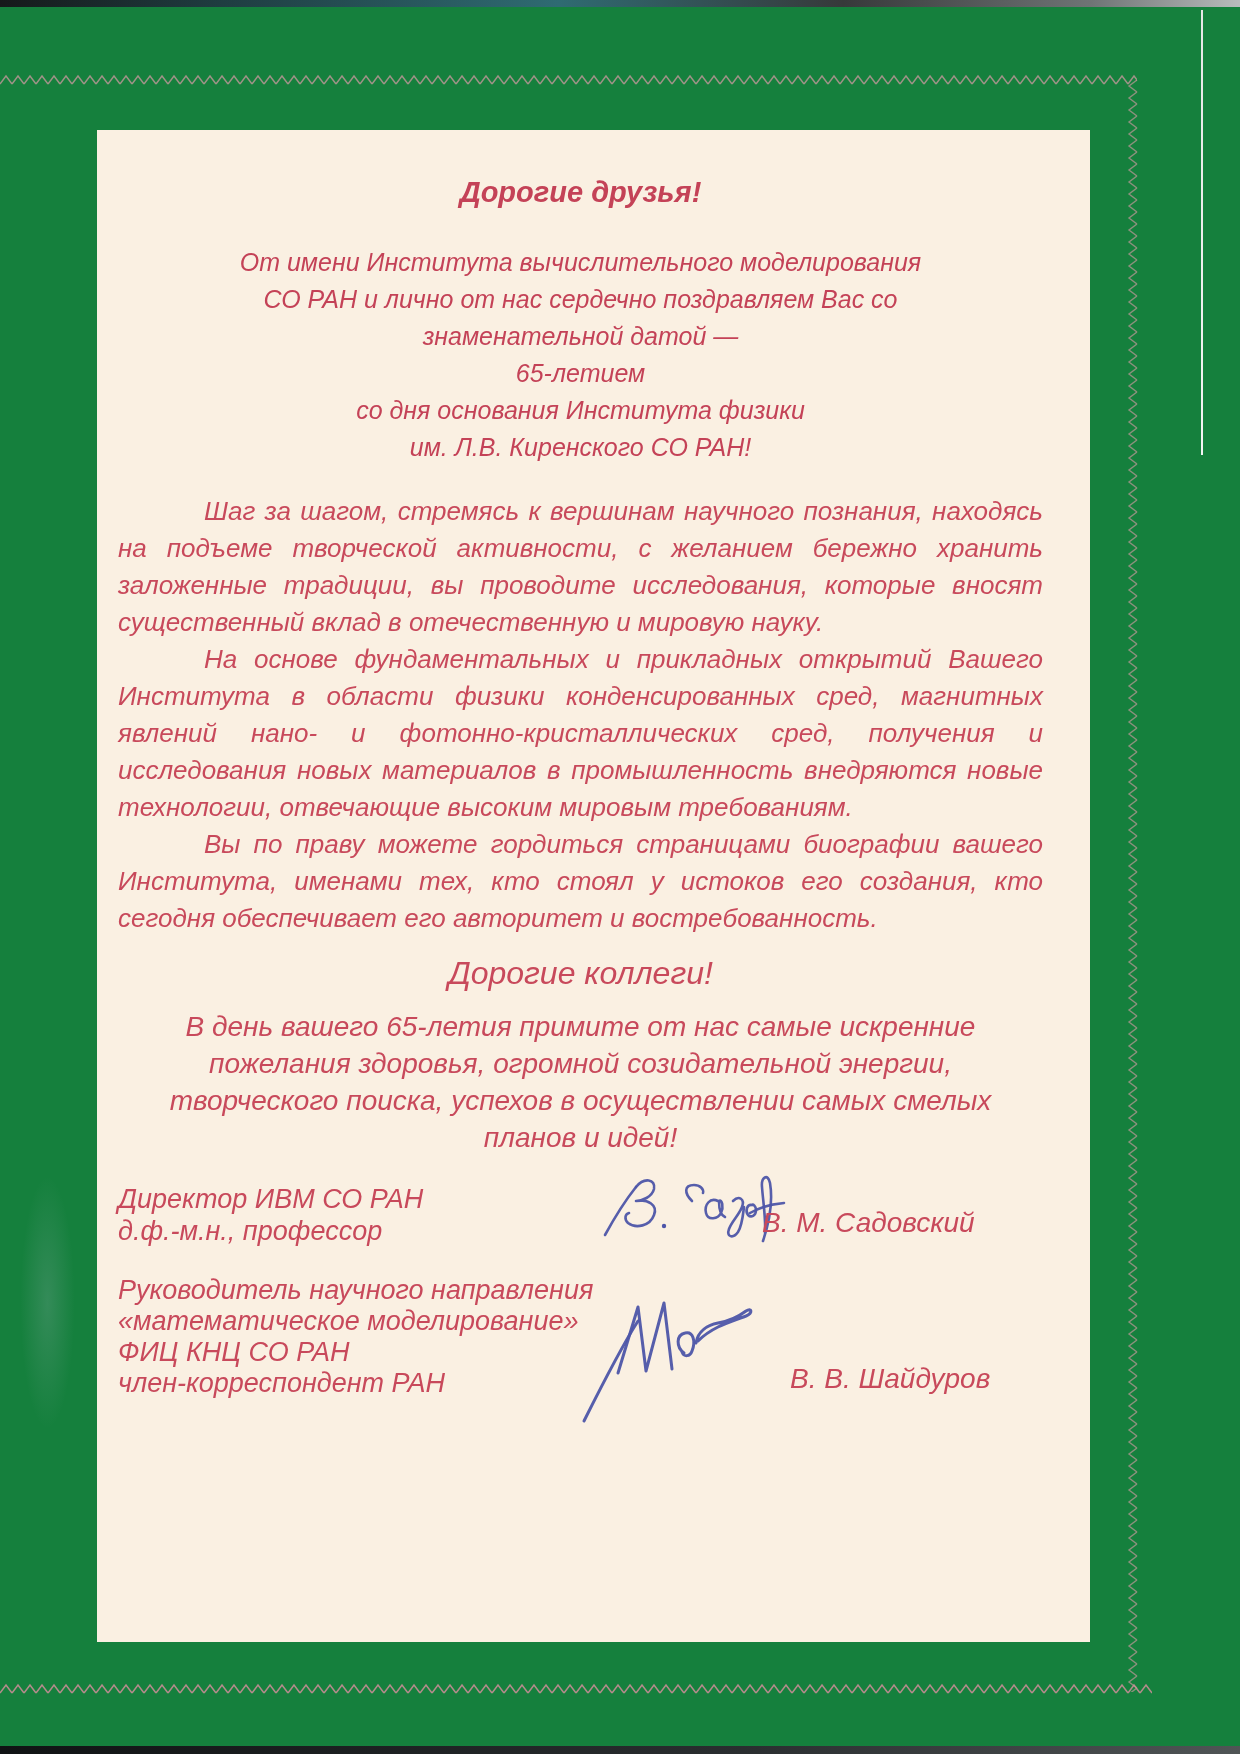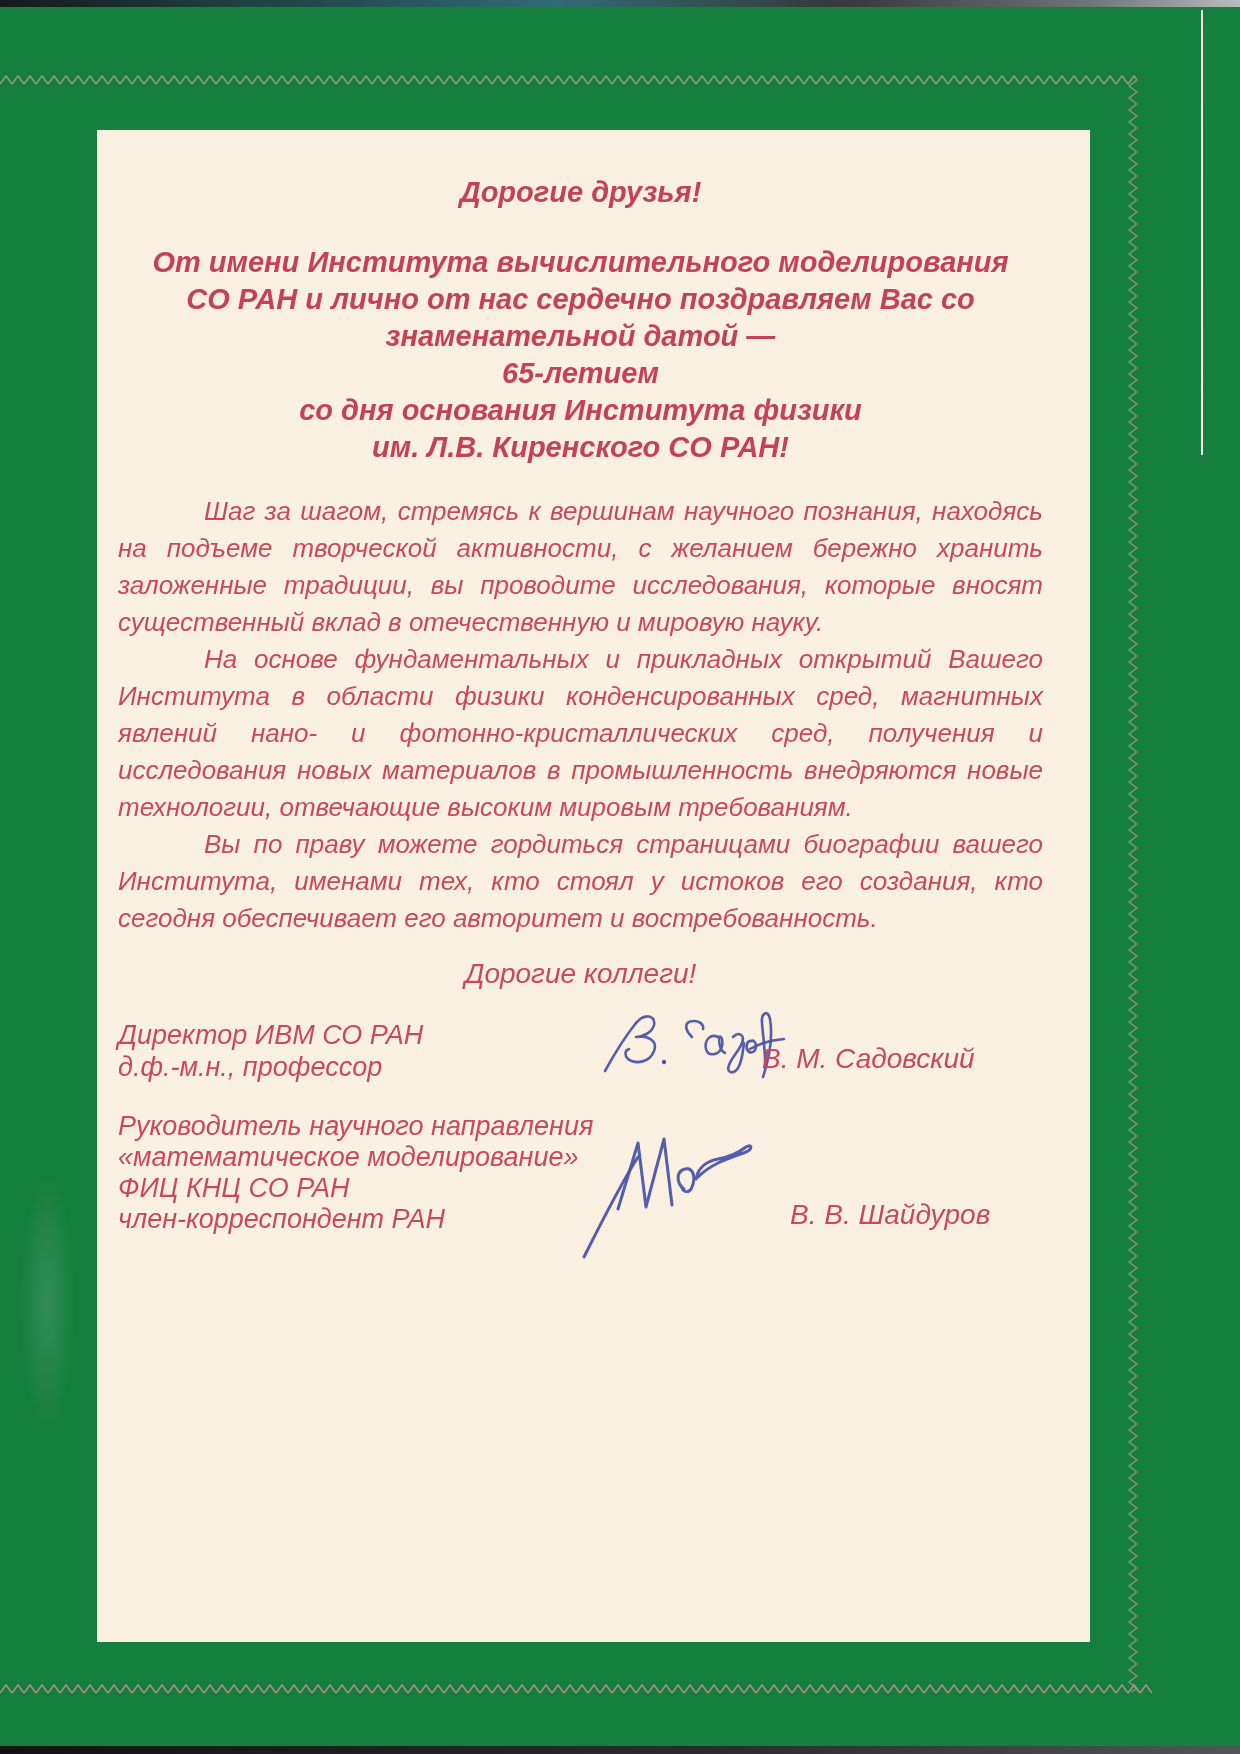--- a/index.html
+++ b/index.html
@@ -36,29 +36,29 @@
     box-sizing:border-box; padding:0 47px 0 21px;
     background:#faf0e2;
     color:#c8495b; font-style:italic;
   }
   .preline { white-space:pre-line; }
   .greeting {
     margin:44px 0 0 0; font-size:29px; font-weight:bold; text-align:center; line-height:37px;
     color:#c44257;
   }
   .intro {
-    margin-top:33px; font-size:29px; font-weight:bold; text-align:center; line-height:37px;
+    margin-top:33px; font-size:25px; font-weight:normal; text-align:center; line-height:37px;
     color:#c44257;
   }
   .body-par {
     margin:0; font-size:26px; line-height:37px; text-align:justify; text-indent:86px;
   }
   .body-par.first { margin-top:27px; }
   .colleagues {
-    margin:18px 0 0 0; font-size:28px; font-weight:normal; text-align:center; line-height:37px;
+    margin:18px 0 0 0; font-size:32px; font-weight:normal; text-align:center; line-height:37px;
   }
   .closing {
     margin-top:16px; font-size:28px; text-align:center; line-height:37px;
   }
   .sig-row { position:relative; }
   .sig-row-1 { margin-top:27px; height:92px; }
   .sig-row-2 { height:156px; }
   .role { font-size:27px; line-height:32px; }
   .sig-row-2 .role { line-height:31px; }
   .signer-name { position:absolute; font-size:28px; }
@@ -117,20 +117,24 @@
 65-летием
 со дня основания Института физики
 им. Л.В. Киренского СО РАН!</div>
 
     <p class="body-par first">Шаг за шагом, стремясь к вершинам научного познания, находясь на подъеме творческой активности, с желанием бережно хранить заложенные традиции, вы проводите исследования, которые вносят существенный вклад в отечественную и мировую науку.</p>
     <p class="body-par">На основе фундаментальных и прикладных открытий Вашего Института в области физики конденсированных сред, магнитных явлений нано- и фотонно-кристаллических сред, получения и исследования новых материалов в промышленность внедряются новые технологии, отвечающие высоким мировым требованиям.</p>
     <p class="body-par">Вы по праву можете гордиться страницами биографии вашего Института, именами тех, кто стоял у истоков его создания, кто сегодня обеспечивает его авторитет и востребованность.</p>
 
     <div class="colleagues">Дорогие коллеги!</div>
 
+    <div class="closing preline">В день вашего 65-летия примите от нас самые искренние
+пожелания здоровья, огромной созидательной энергии,
+творческого поиска, успехов в осуществлении самых смелых
+планов и идей!</div>
 
     <div class="sig-row sig-row-1">
       <div class="role preline">Директор ИВМ СО РАН
 д.ф.-м.н., профессор</div>
       <svg class="sig-svg sig-svg-1" width="188" height="85" viewBox="0 0 188 85">
         <path class="ink ink-thin" d="M5 64 C16 44 28 26 36 16"></path>
         <path class="ink ink-thin" d="M36 16 C44 6 56 8 54 18 C52 26 42 30 36 30 C48 28 58 34 54 44 C50 55 36 58 28 52 C24 48 25 43 29 42"></path>
         <circle cx="64" cy="55" r="2.2" fill="#4d55a8"></circle>
         <path class="ink ink-thin" d="M92 30 C84 22 84 14 94 14 C100 14 104 18 103 22"></path>
         <path class="ink ink-thin" d="M118 30 C110 26 104 34 106 42 C108 50 118 48 121 42 C124 36 122 28 119 30 C119 36 120 44 125 46"></path>

